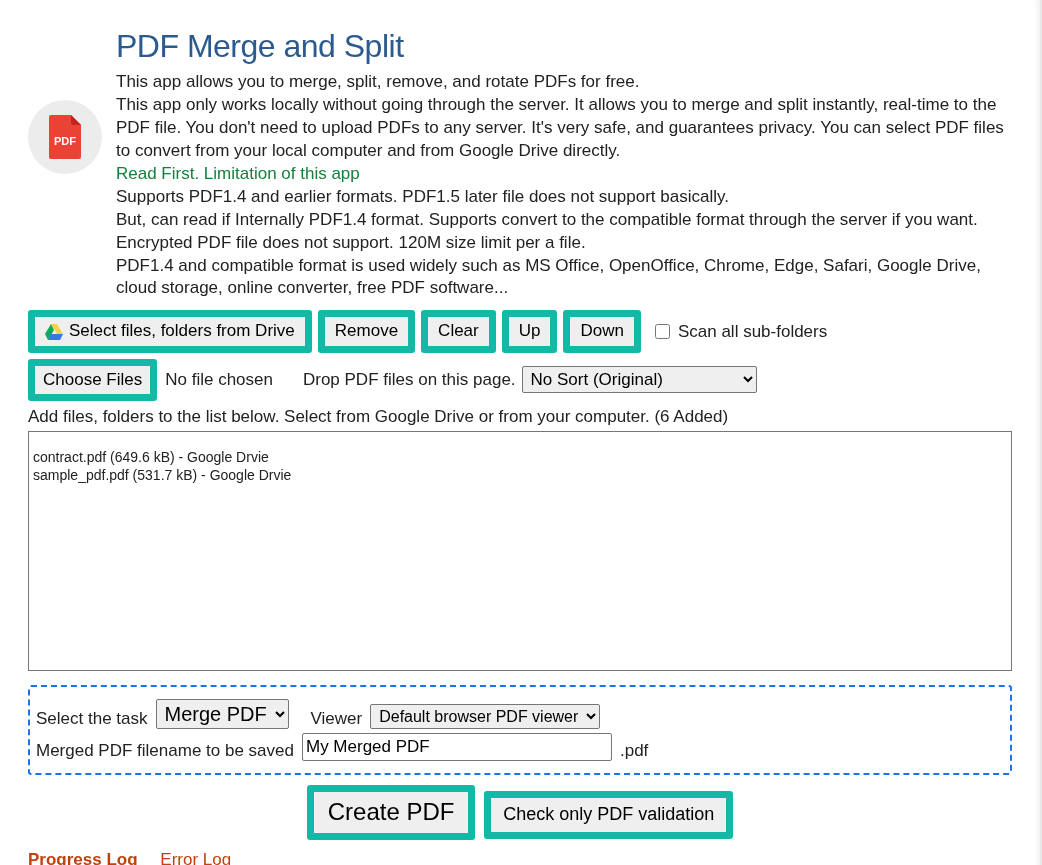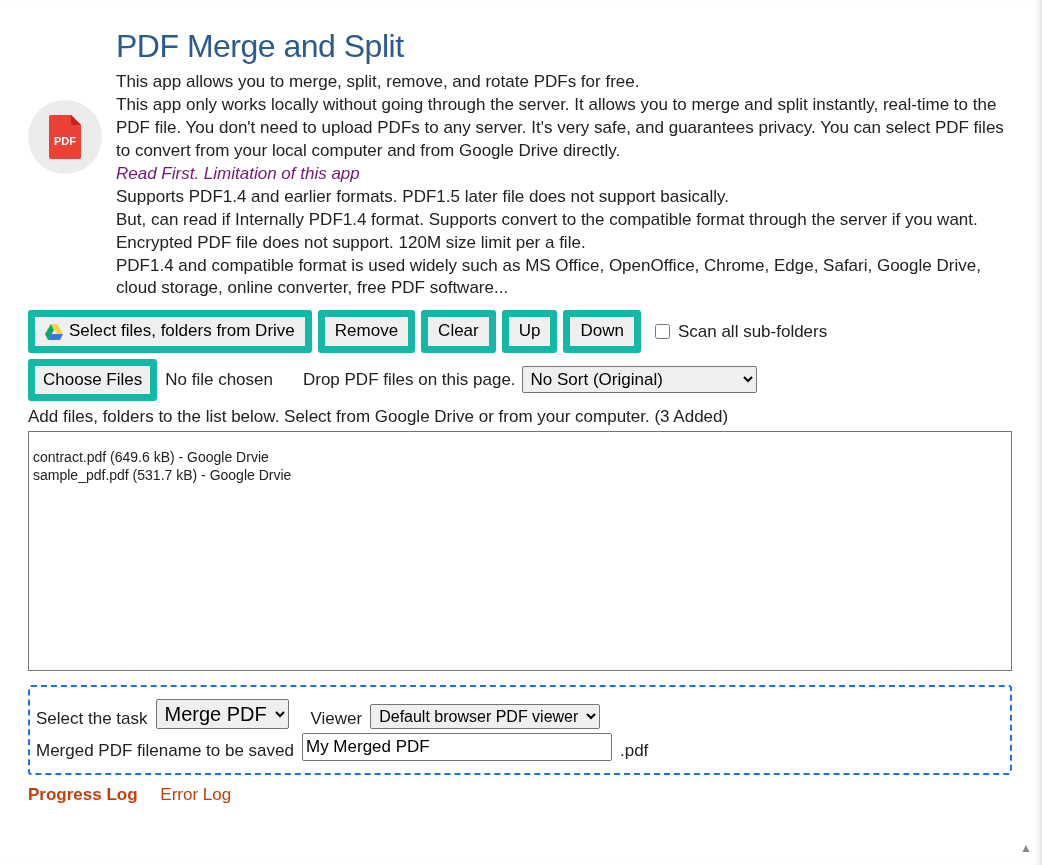--- a/index.html
+++ b/index.html
@@ -43,21 +43,21 @@
   h1 {
     color: #2b5a8e;
     font-size: 32px;
     font-weight: normal;
     margin: 28px 0 6px 0;
     letter-spacing: -0.5px;
   }
   .desc {
     line-height: 1.35;
   }
-  .green { color: #701a75; font-style: italic; }
+  .green { color: #15803d; }
   .toolbar {
     margin-top: 10px;
     display: flex;
     align-items: center;
     flex-wrap: wrap;
     gap: 6px;
   }
   .btn {
     font-family: Arial, sans-serif;
     font-size: 17px;
@@ -217,21 +217,21 @@
 
   <div class="row2">
     <button class="btn choose-btn">Choose Files</button>
     <span class="nofile">No file chosen</span>
     <span class="drop-text">Drop PDF files on this page.</span>
     <select class="sort-select">
       <option>No Sort (Original)</option>
     </select>
   </div>
 
-  <div class="instr">Add files, folders to the list below. Select from Google Drive or from your computer. (3 Added)</div>
+  <div class="instr">Add files, folders to the list below. Select from Google Drive or from your computer. (6 Added)</div>
 
   <div class="filebox" id="file-list">
       <div>contract.pdf (649.6 kB) - Google Drvie</div>
       <div>sample_pdf.pdf (531.7 kB) - Google Drvie</div>
     </div>
 
   <div class="options-box">
     <div class="opt-row">
       <span>Select the task</span>
       <select class="task-select">
@@ -242,20 +242,24 @@
         <option>Default browser PDF viewer</option>
       </select>
     </div>
     <div class="opt-row">
       <span>Merged PDF filename to be saved</span>
       <input type="text" value="My Merged PDF" style="">
       <span>.pdf</span>
     </div>
   </div>
 
+  <div class="action-row">
+    <button class="btn create-btn">Create PDF</button>
+    <button class="btn check-btn">Check only PDF validation</button>
+  </div>
 
   <div class="logs">
     <a href="#" class="active">Progress Log</a>
     <a href="#">Error Log</a>
   </div>
 
   <div class="scroll-indicator">▲</div>
 </div>
 
 </body></html>

